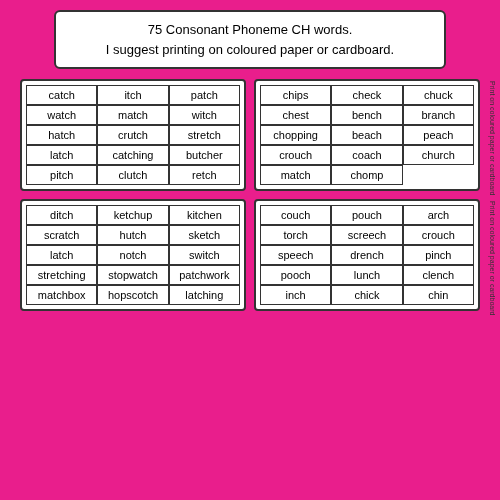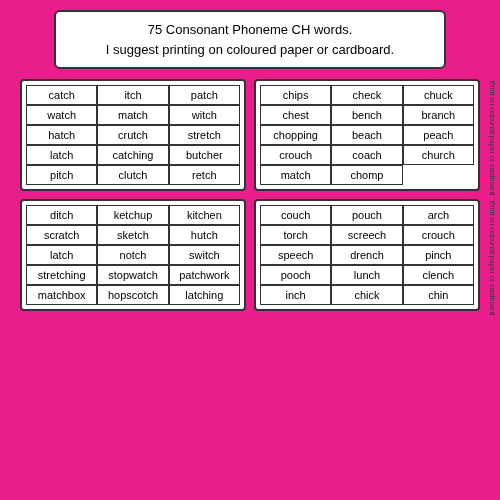--- a/index.html
+++ b/index.html
@@ -104,22 +104,22 @@
           <div class="word-cell">retch</div>
         </div>
     </div>
 
     <div class="word-card">
       <div class="word-grid cols-3" id="grid3">
           <div class="word-cell">ditch</div>
           <div class="word-cell">ketchup</div>
           <div class="word-cell">kitchen</div>
           <div class="word-cell">scratch</div>
+          <div class="word-cell">hutch</div>
           <div class="word-cell">sketch</div>
-          <div class="word-cell">hutch</div>
           <div class="word-cell">latch</div>
           <div class="word-cell">notch</div>
           <div class="word-cell">switch</div>
           <div class="word-cell">stretching</div>
           <div class="word-cell">stopwatch</div>
           <div class="word-cell">patchwork</div>
           <div class="word-cell">matchbox</div>
           <div class="word-cell">hopscotch</div>
           <div class="word-cell">latching</div>
         </div>

